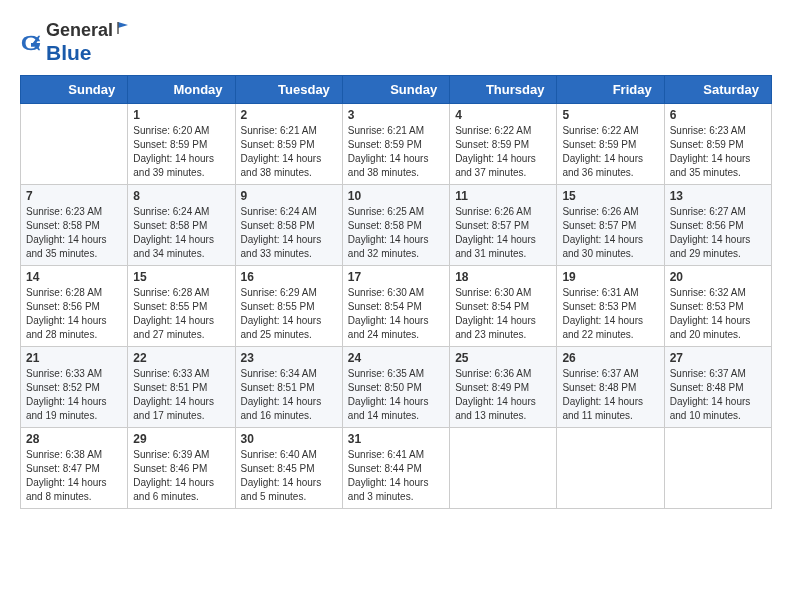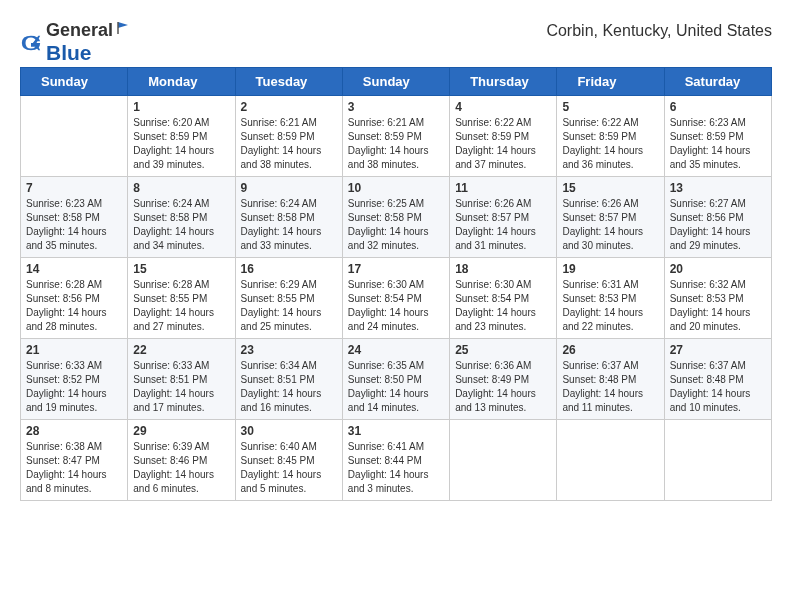--- a/index.html
+++ b/index.html
@@ -7,21 +7,21 @@
       font-family: Arial, sans-serif;
       background: #fff;
       width: 792px;
       min-height: 612px;
       padding: 20px;
     }
     .header-area {
       display: flex;
       justify-content: space-between;
       align-items: flex-start;
-      margin-bottom: 2px;
+      margin-bottom: 10px;
     }
     .logo {
       display: flex;
       align-items: center;
       gap: 4px;
     }
     .logo-text-general {
       font-size: 18px;
       font-weight: bold;
       color: #333;
@@ -52,22 +52,22 @@
     .calendar {
       width: 100%;
       border-collapse: collapse;
       border: 1px solid #ccc;
     }
     .calendar th {
       background-color: #2a6bbf;
       color: white;
       font-weight: bold;
       font-size: 13px;
-      padding: 6px 20px;
-      text-align: left;
+      padding: 6px 12px;
+      text-align: right;
       border: 1px solid #1a5aaa;
     }
     .calendar td {
       vertical-align: top;
       border: 1px solid #ccc;
       padding: 4px 5px;
       font-size: 10.5px;
       color: #333;
       background: #fff;
       width: calc(100% / 7);
@@ -105,21 +105,20 @@
         <span class="logo-text-general">General</span>
         <svg width="16" height="16" viewBox="0 0 16 16" style="margin: 0 1px;">
           <polygon points="4,2 14,5 4,8" fill="#2a6bbf"></polygon>
           <line x1="4" y1="2" x2="4" y2="14" stroke="#555" stroke-width="1.5"></line>
         </svg>
       </div>
       <div><span class="logo-text-blue">Blue</span></div>
     </div>
   </div>
   <div class="title-area">
-    <div class="subtitle">Corbin, Kentucky, United States</div>
   </div>
 </div>
 
 <table class="calendar">
   <thead>
     <tr>
     <th>Sunday</th>
         <th>Monday</th>
         <th>Tuesday</th>
         <th>Sunday</th>

